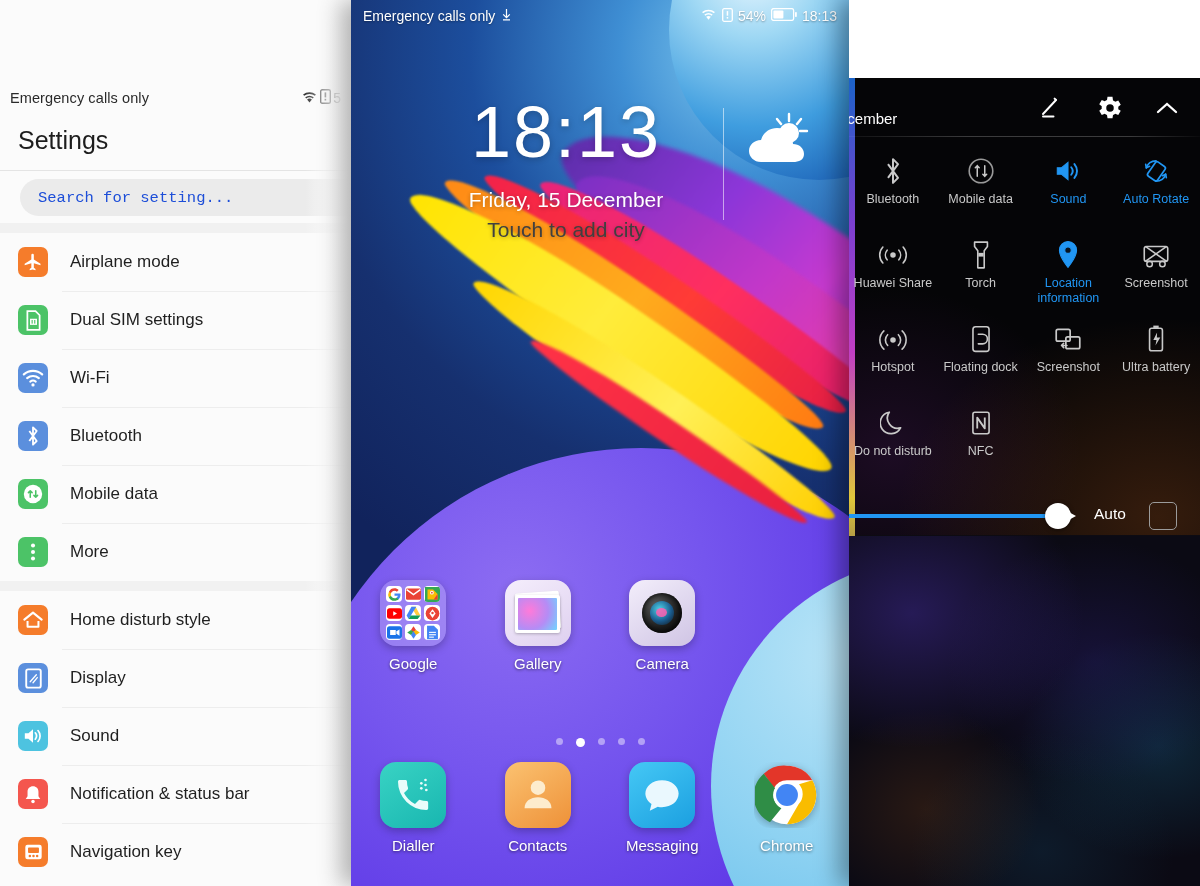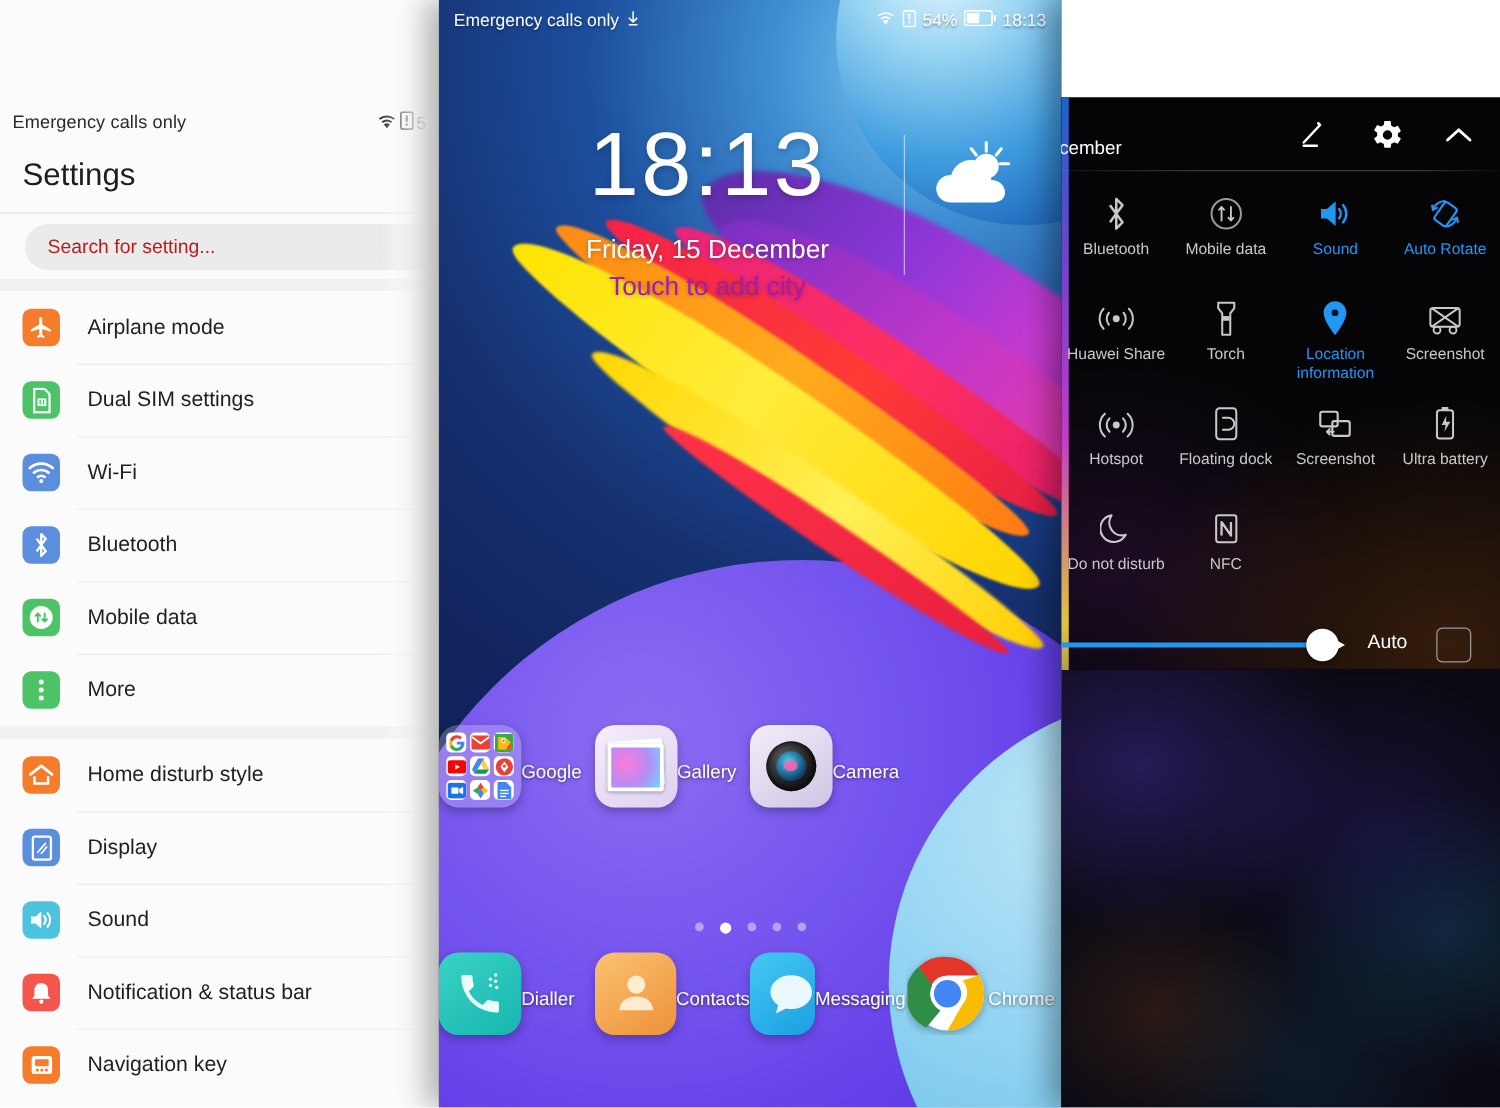--- a/index.html
+++ b/index.html
@@ -27,21 +27,21 @@
   .set-title{
     position:absolute;left:18px;top:126px;font-size:25px;color:#1d1d1d;font-weight:400;
   }
   .set-titlebar-divider{position:absolute;left:0;top:170px;width:351px;height:1px;background:#e4e4e4;}
 
   .search-wrap{position:absolute;left:0;top:171px;width:351px;height:52px;background:#fbfbfb;}
   .search-box{
     position:absolute;left:20px;top:8px;width:400px;height:37px;border-radius:19px;
     background:#ebebeb;display:flex;align-items:center;padding-left:18px;box-sizing:border-box;
   }
-  .search-box span{font-size:15.5px;color:#b91c1c;}
+  .search-box span{font-size:15.5px;color:#1d4ed8;font-family:Liberation Mono, monospace;}
 
   .grp-gap{position:absolute;left:0;width:351px;height:10px;background:#f1f1f1;}
 
   .set-list{position:absolute;left:0;width:424px;}
   .set-row{
     position:relative;height:58px;display:flex;align-items:center;
     background:#fbfbfb;box-sizing:border-box;
   }
   .set-row + .set-row::before{
     content:"";position:absolute;left:62px;right:0;top:0;height:1px;background:#ededed;
@@ -119,27 +119,27 @@
     position:absolute;left:0;top:96px;width:430px;text-align:center;
     font-size:72px;color:#fff;font-weight:300;letter-spacing:2px;
     text-shadow:0 2px 6px rgba(0,0,0,.22);line-height:1;
   }
   .lock-date{
     position:absolute;left:0;top:188px;width:430px;text-align:center;
     font-size:21px;color:#fff;font-weight:400;text-shadow:0 1px 4px rgba(0,0,0,.3);
   }
   .lock-city{
     position:absolute;left:0;top:218px;width:430px;text-align:center;
-    font-size:21px;color:#a21caf;font-weight:400;text-shadow:0 1px 4px rgba(0,0,0,.3);
+    font-size:21px;color:#404040;font-weight:400;text-shadow:0 1px 4px rgba(0,0,0,.3);
   }
   .weather-sep{position:absolute;left:372px;top:108px;width:1px;height:112px;background:rgba(255,255,255,.55);}
   .weather-icon{position:absolute;left:388px;top:112px;width:72px;height:64px;}
 
   .apps-row{position:absolute;left:0;width:498px;display:flex;}
-  .app{width:124.5px;display:flex;flex-direction:row;align-items:center;}
+  .app{width:124.5px;display:flex;flex-direction:column;align-items:center;}
   .app .tile{width:66px;height:66px;border-radius:16px;position:relative;overflow:hidden;
     box-shadow:0 3px 8px rgba(0,0,0,.25);}
   .app .cap{margin-top:9px;font-size:15px;color:#fff;text-shadow:0 1px 3px rgba(0,0,0,.55);white-space:nowrap;}
 
   .dots{position:absolute;left:0;top:738px;width:498px;display:flex;justify-content:center;gap:13px;}
   .dots i{width:7px;height:7px;border-radius:50%;background:rgba(255,255,255,.45);display:block;}
   .dots i.on{background:#fff;width:9px;height:9px;}
 
   
   .gfolder{background:rgba(255,255,255,.22);display:grid;grid-template-columns:repeat(3,1fr);

